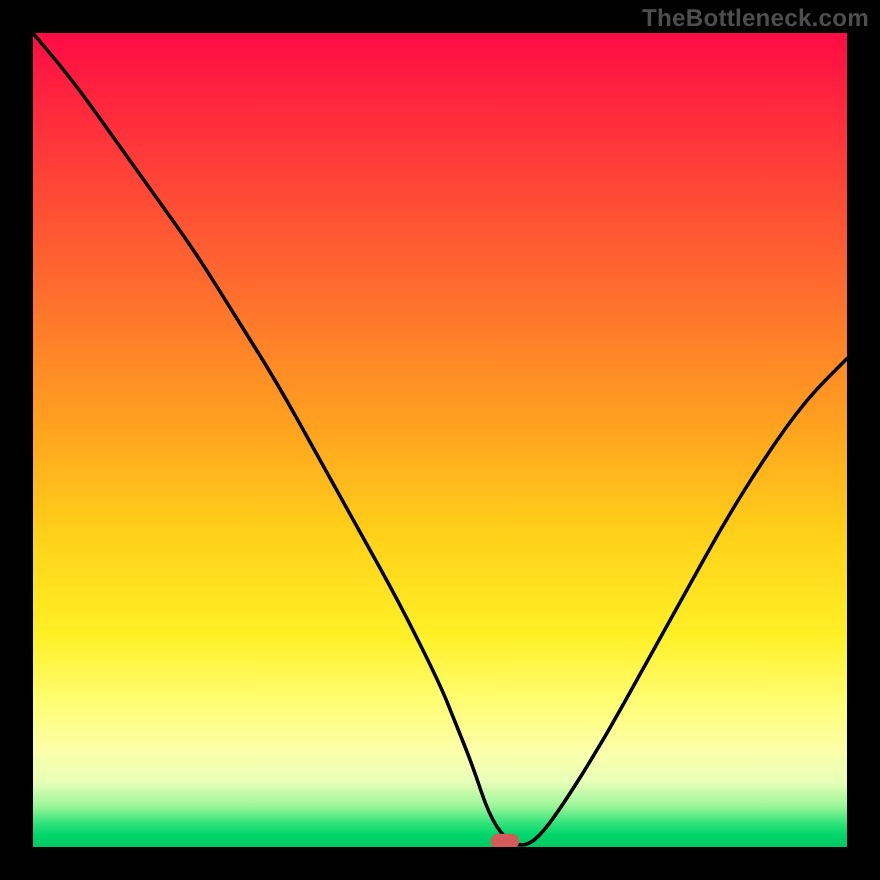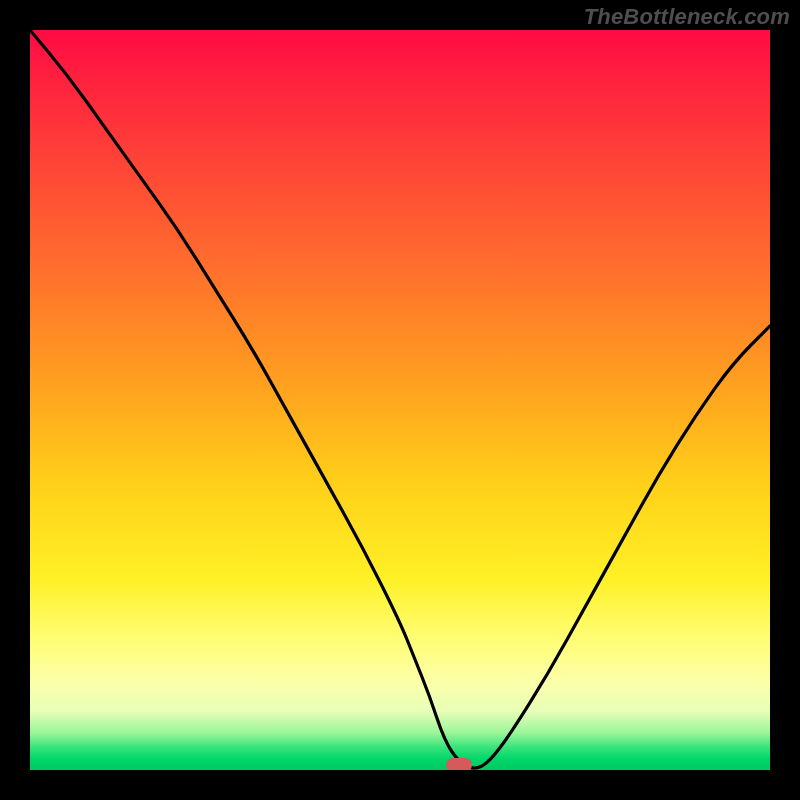--- a/index.html
+++ b/index.html
@@ -9,21 +9,20 @@
     height: 800px;
     background: #000;
     overflow: hidden;
     font-family: Arial, Helvetica, sans-serif;
   }
   .frame {
     position: relative;
     width: 800px;
     height: 618px;
     background: #000;
-    font-style: italic;
   }
   .watermark {
     position: absolute;
     top: 4px;
     right: 10px;
     color: #4e4e4e;
     font-size: 22px;
     font-weight: 600;
     letter-spacing: 0.2px;
     z-index: 10;

